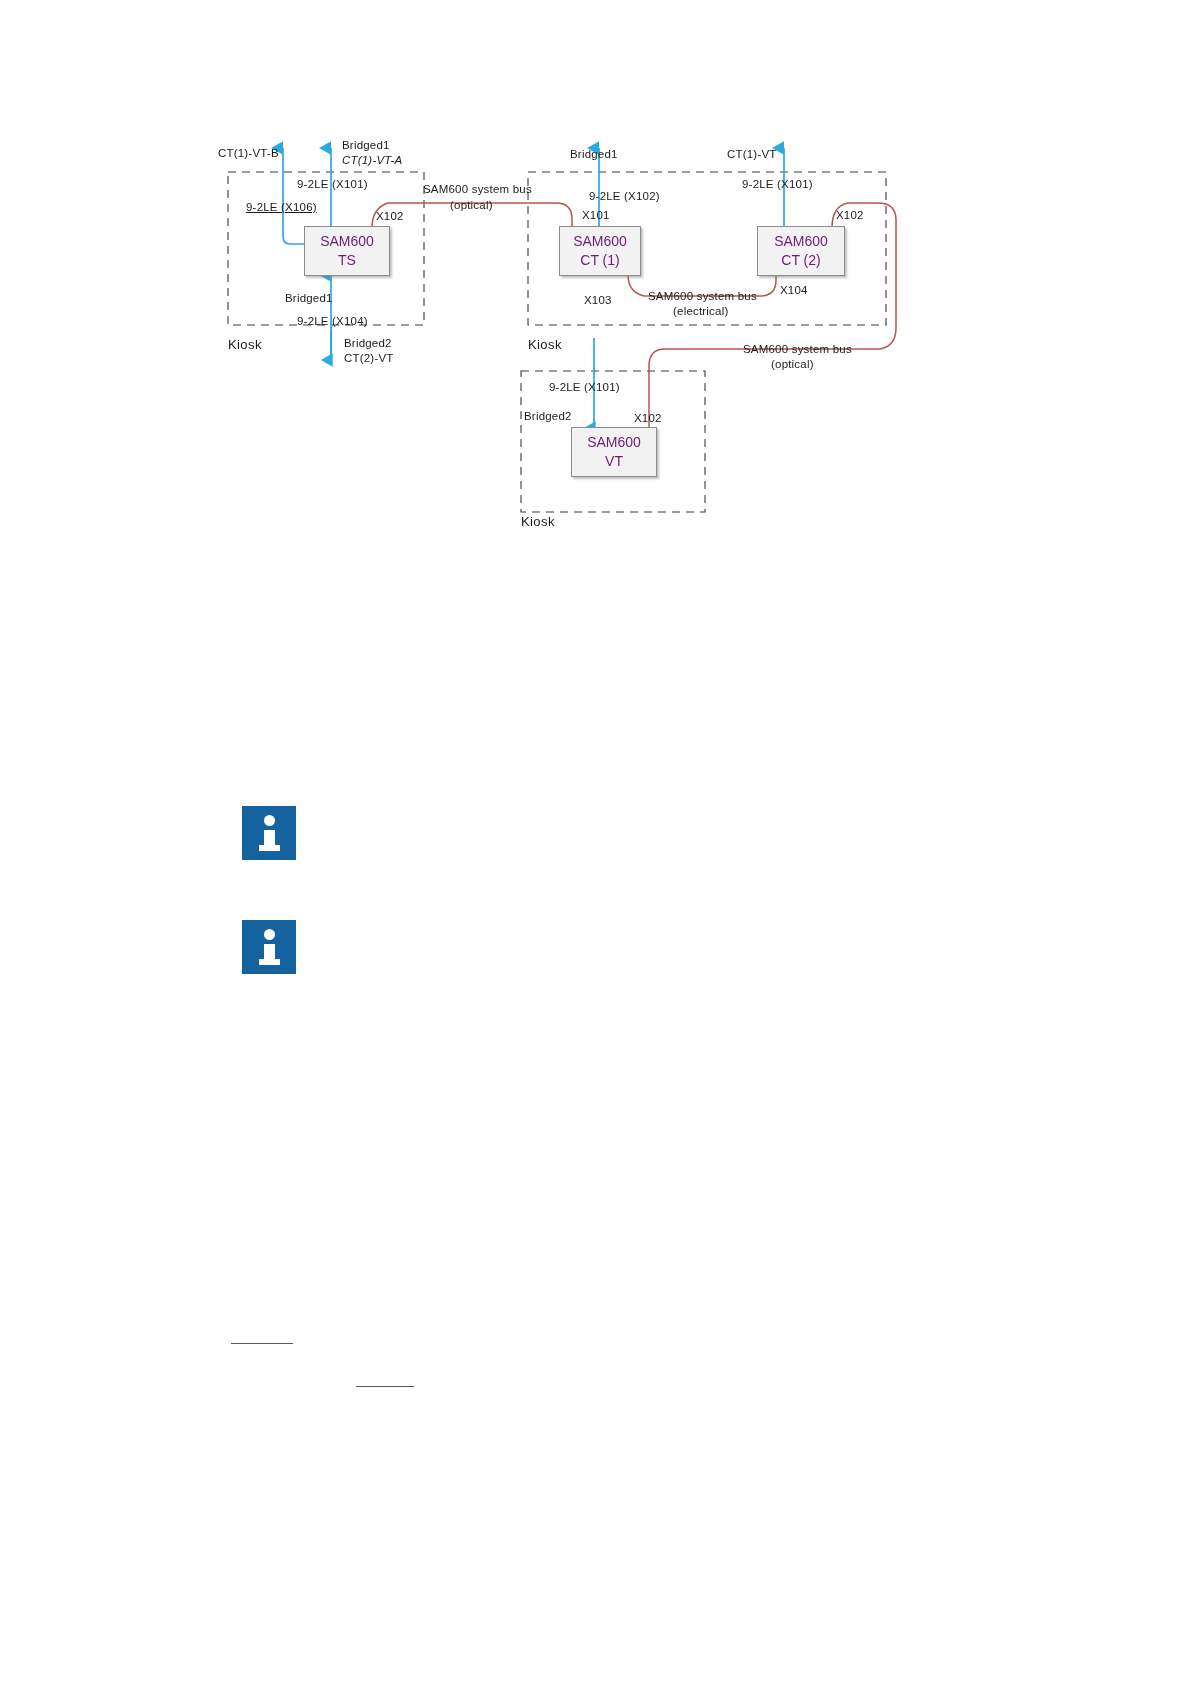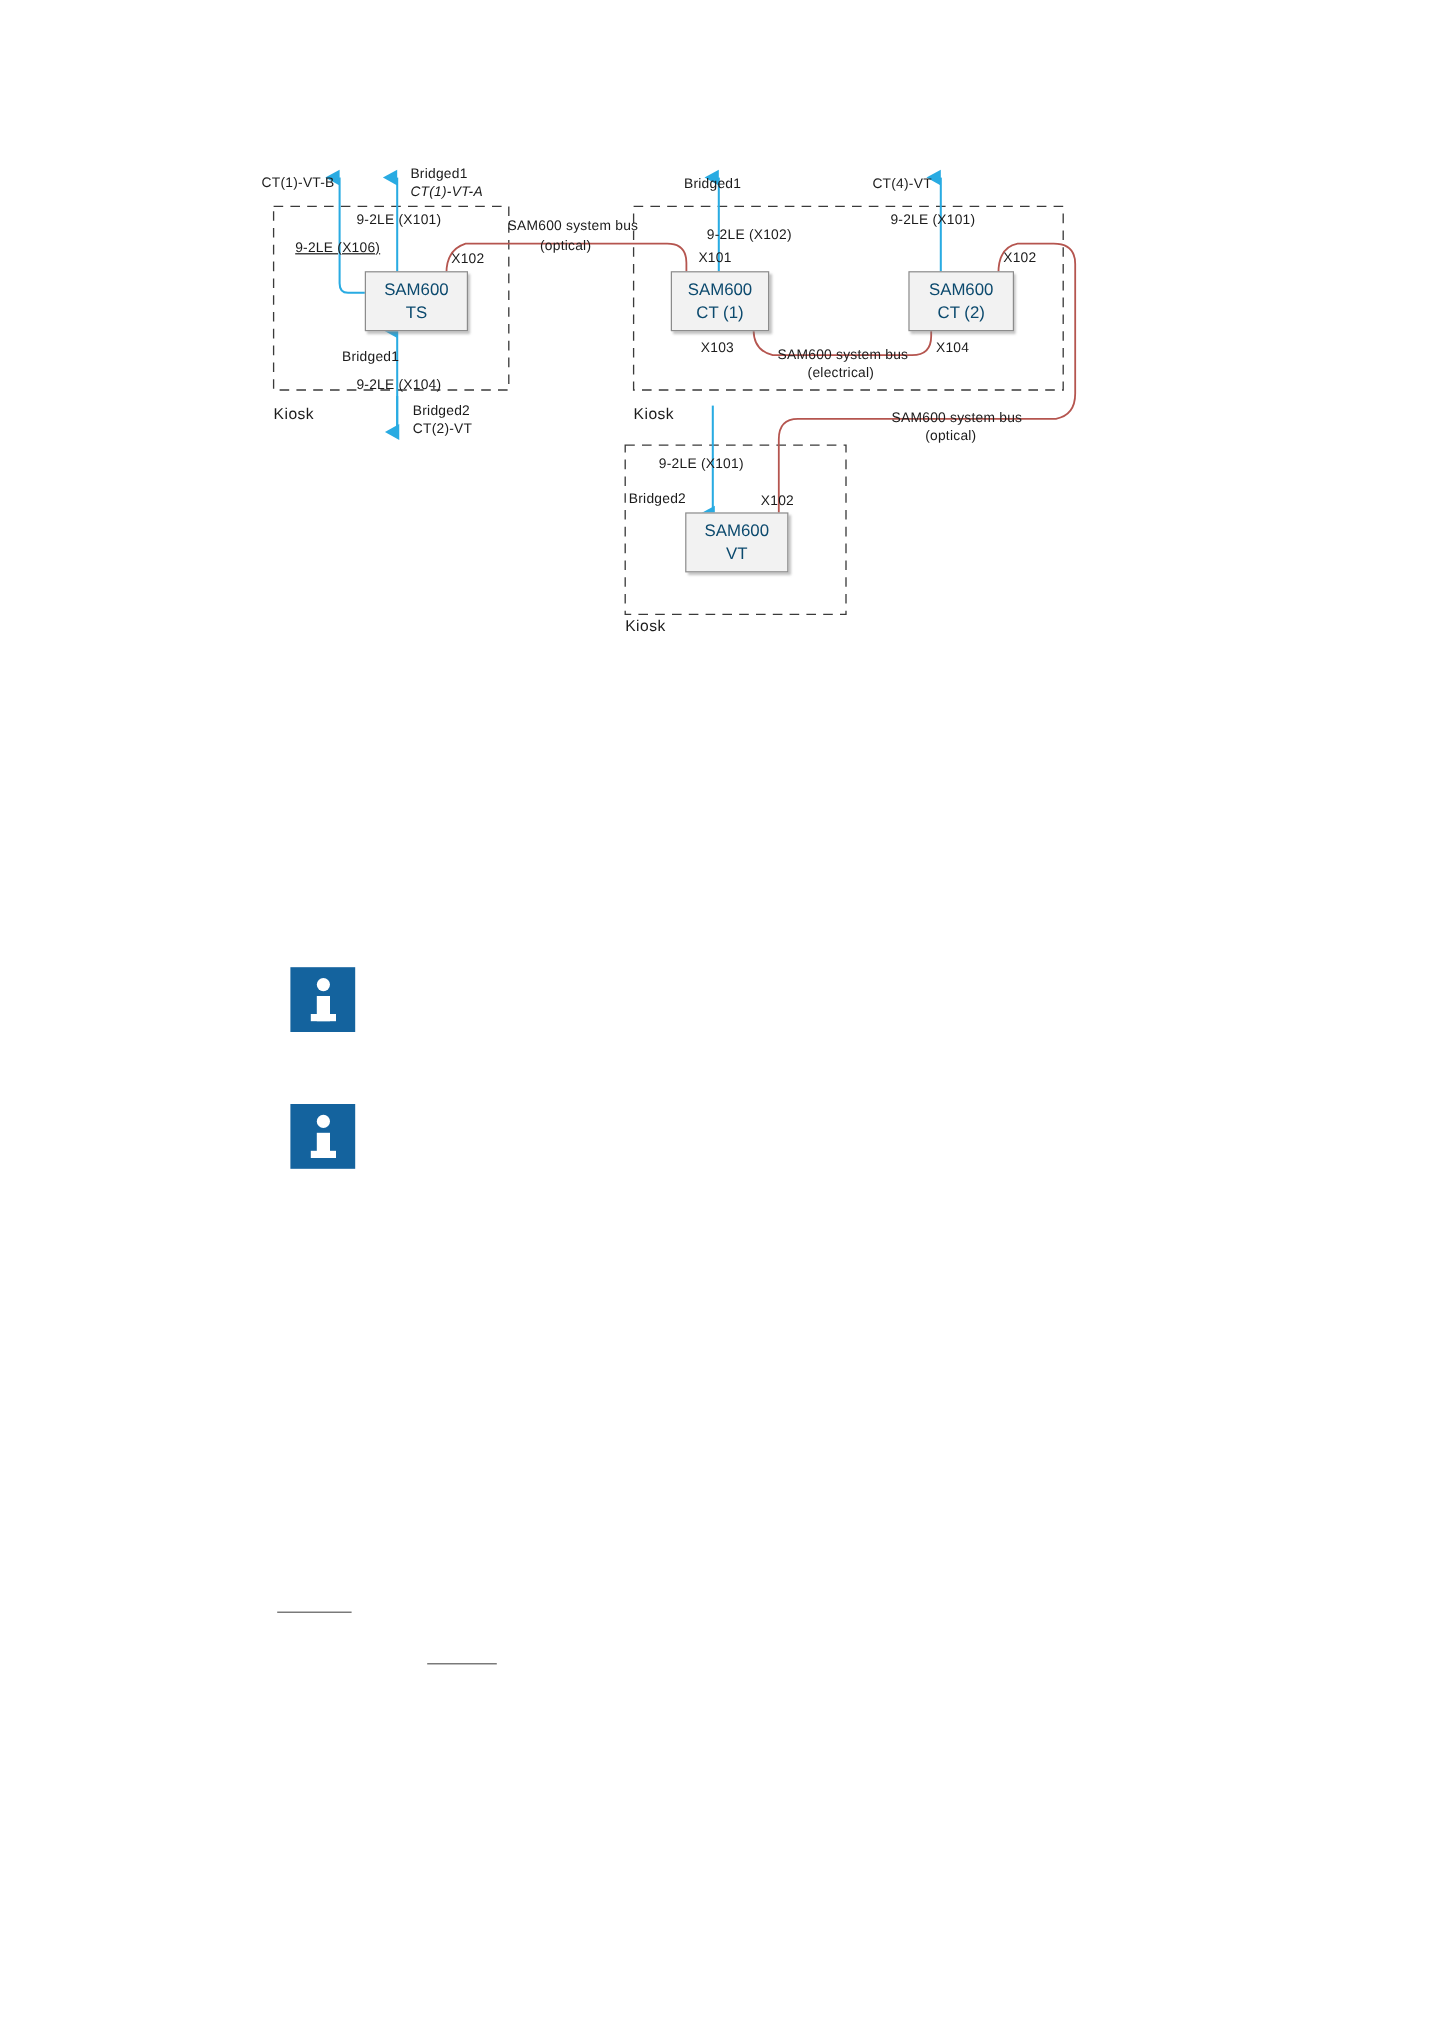--- a/index.html
+++ b/index.html
@@ -32,21 +32,21 @@
     position:absolute;
     background:#f2f2f2;
     border:1px solid #8c8c8c;
     box-shadow:2px 2px 2px rgba(120,120,120,0.45);
     display:flex;
     flex-direction:column;
     align-items:center;
     justify-content:center;
     font-size:14px;
     line-height:19px;
-    color:#0c4a6e;
+    color:#701a75;
   }
   .devbox span { display:block; text-align:center; }
 
   
   .infoicon {
     position:absolute;
     width:54px; height:54px;
     background:#14639e;
   }
   .infoicon .dot {
@@ -148,24 +148,24 @@
     <div class="lbl kiosk" style="left:228px; top:338px;">Kiosk</div>
     <div class="lbl" style="left:344px; top:336px;">Bridged2</div>
     <div class="lbl" style="left:344px; top:351px;">CT(2)-VT</div>
 
     <div class="lbl" style="left:423px; top:182px;">SAM600 system bus</div>
     <div class="lbl" style="left:450px; top:198px;">(optical)</div>
 
     <div class="lbl" style="left:570px; top:147px;">Bridged1</div>
     <div class="lbl" style="left:589px; top:189px;">9-2LE (X102)</div>
     <div class="lbl" style="left:582px; top:208px;">X101</div>
-    <div class="lbl" style="left:584px; top:283px;">X103</div>
+    <div class="lbl" style="left:584px; top:293px;">X103</div>
     <div class="lbl" style="left:648px; top:289px;">SAM600 system bus</div>
     <div class="lbl" style="left:673px; top:304px;">(electrical)</div>
-    <div class="lbl" style="left:727px; top:147px;">CT(4)-VT</div>
+    <div class="lbl" style="left:727px; top:147px;">CT(1)-VT</div>
     <div class="lbl" style="left:742px; top:177px;">9-2LE (X101)</div>
     <div class="lbl" style="left:836px; top:208px;">X102</div>
     <div class="lbl" style="left:780px; top:283px;">X104</div>
     <div class="lbl kiosk" style="left:528px; top:338px;">Kiosk</div>
 
     <div class="lbl" style="left:743px; top:342px;">SAM600 system bus</div>
     <div class="lbl" style="left:771px; top:357px;">(optical)</div>
 
     <div class="lbl" style="left:549px; top:380px;">9-2LE (X101)</div>
     <div class="lbl" style="left:524px; top:409px;">Bridged2</div>

